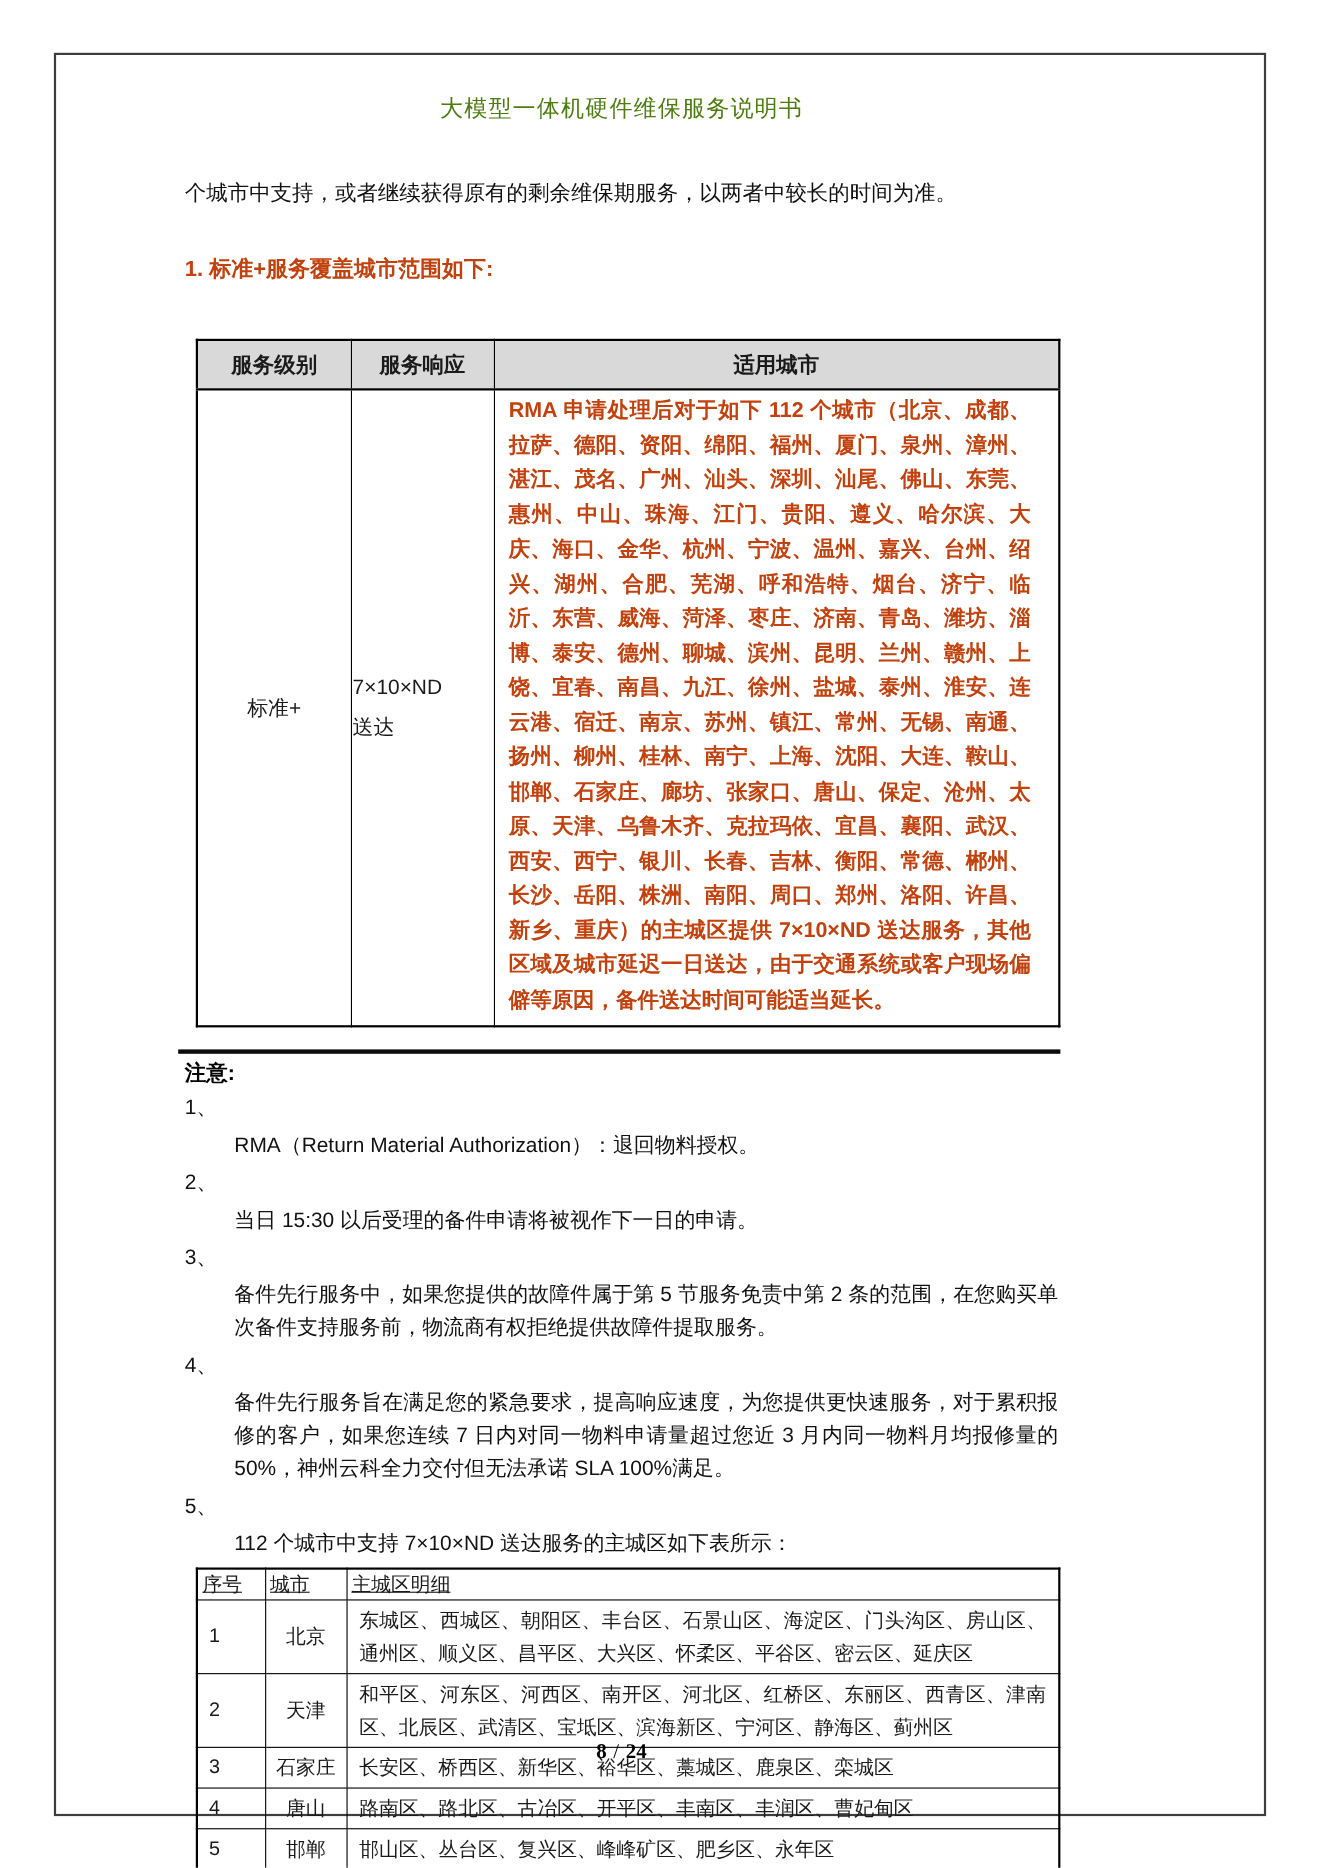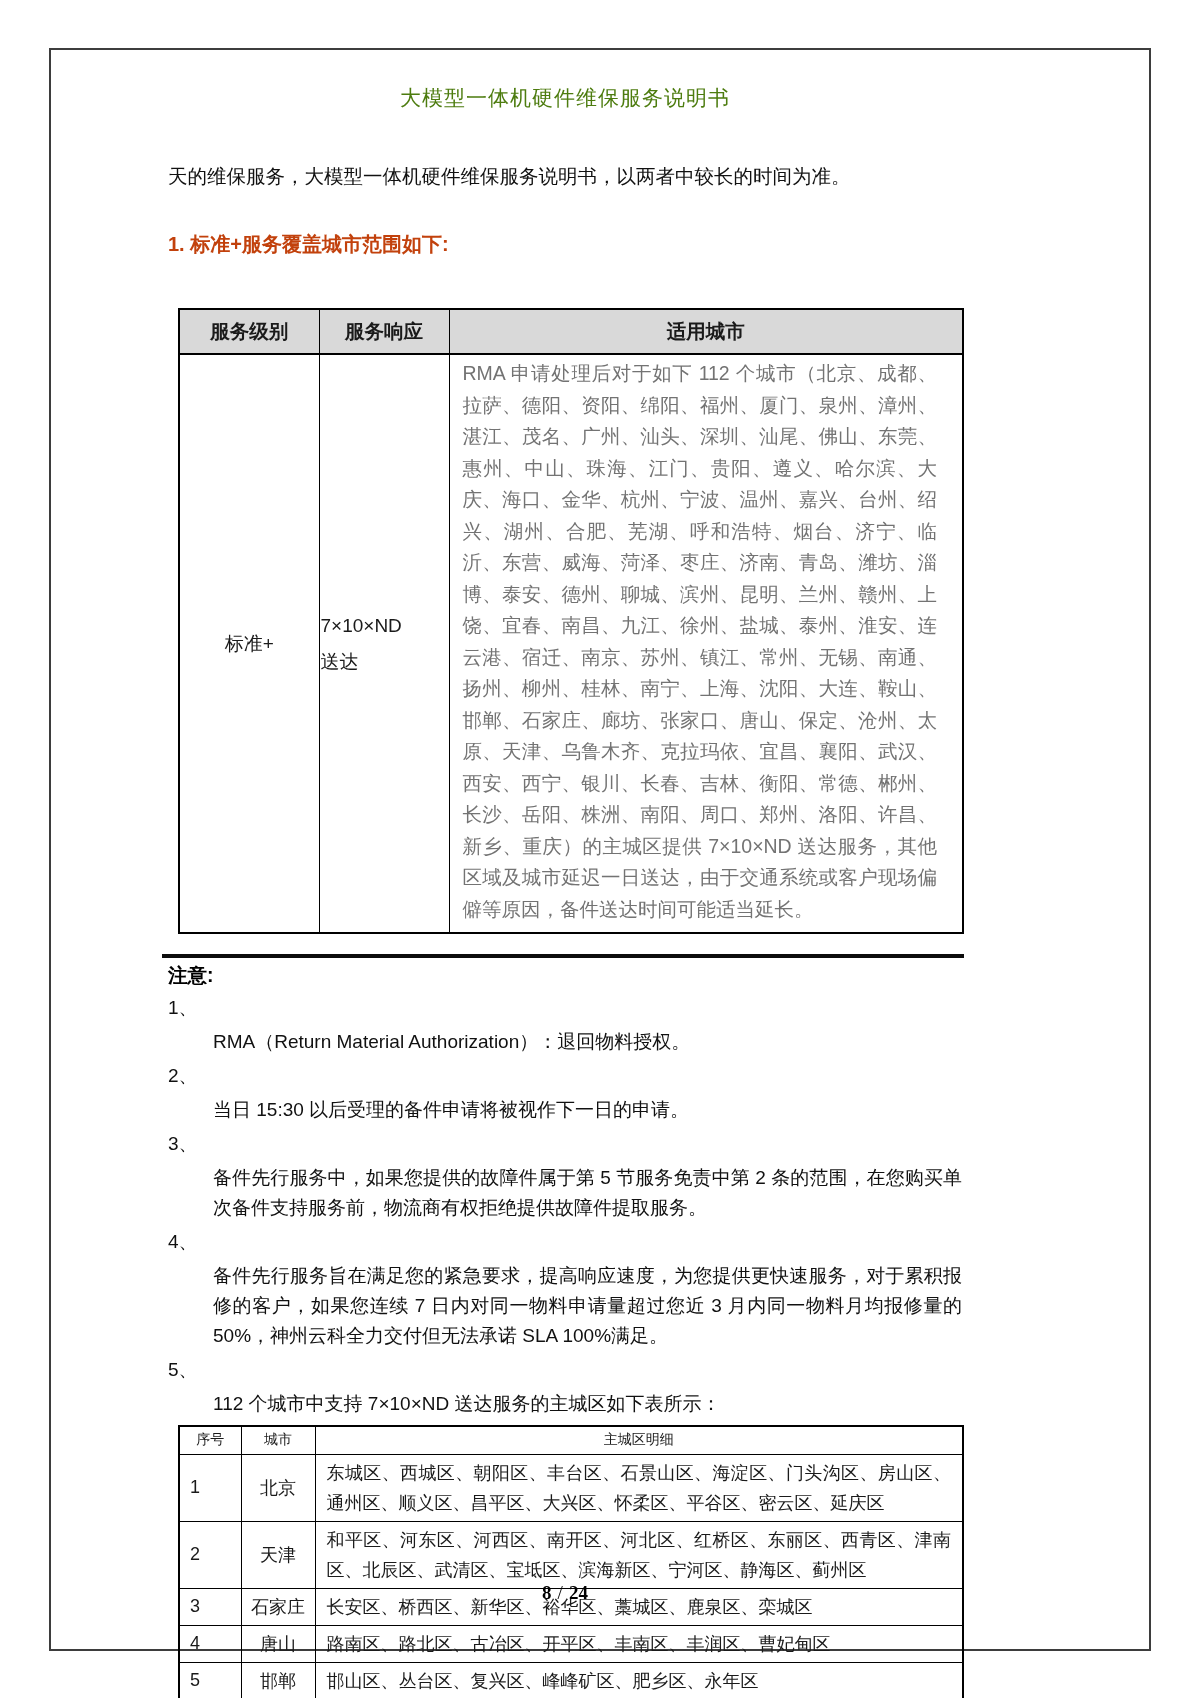--- a/index.html
+++ b/index.html
@@ -75,21 +75,22 @@
     font-size: 19px;
     line-height: 36px;
   }
   .cities-cell {
     vertical-align: top;
     padding: 3px 25px 7px 13px;
     font-size: 19.5px;
     line-height: 31.5px;
     text-align: justify;
     text-justify: inter-character;
-    color: #737373;
+    color: #c2410c;
+    font-weight: bold;
   }
 
   
   .thick-rule {
     margin-top: 20px;
     margin-left: -6px;
     width: 802px;
     height: 4px;
     background: #0c0c0c;
   }
@@ -113,24 +114,25 @@
   .district-table {
     margin-top: 6px;
     margin-left: 10px;
     width: 784px;
     border: 2px solid #000;
     font-size: 18px;
   }
   .district-table th, .district-table td { border: 1.5px solid #000; }
   .district-table th {
     height: 28px;
-    font-size: 14px;
+    font-size: 18px;
     font-weight: normal;
-    text-align: center;
+    text-align: left;
     padding: 1px 4px;
+    text-decoration: underline;
   }
   .no-cell {
     vertical-align: middle;
     text-align: left;
     padding: 2px 6px 2px 10px;
     height: 32px;
   }
   .city-cell {
     vertical-align: middle;
     text-align: center;
@@ -160,21 +162,21 @@
 </style>
 </head>
 <body>
 
 <div class="page-border"></div>
 
 <div class="content">
 
   <div class="doc-header">大模型一体机硬件维保服务说明书</div>
 
-  <p class="para para-1">天的维保服务，大模型一体机硬件维保服务说明书，以两者中较长的时间为准。</p>
+  <p class="para para-1">个城市中支持，或者继续获得原有的剩余维保期服务，以两者中较长的时间为准。</p>
 
 
   <h2 class="section-heading">1. 标准+服务覆盖城市范围如下:</h2>
 
   <table class="service-table">
     <colgroup>
       <col style="width:140px">
       <col style="width:130px">
       <col style="width:514px">
     </colgroup>

